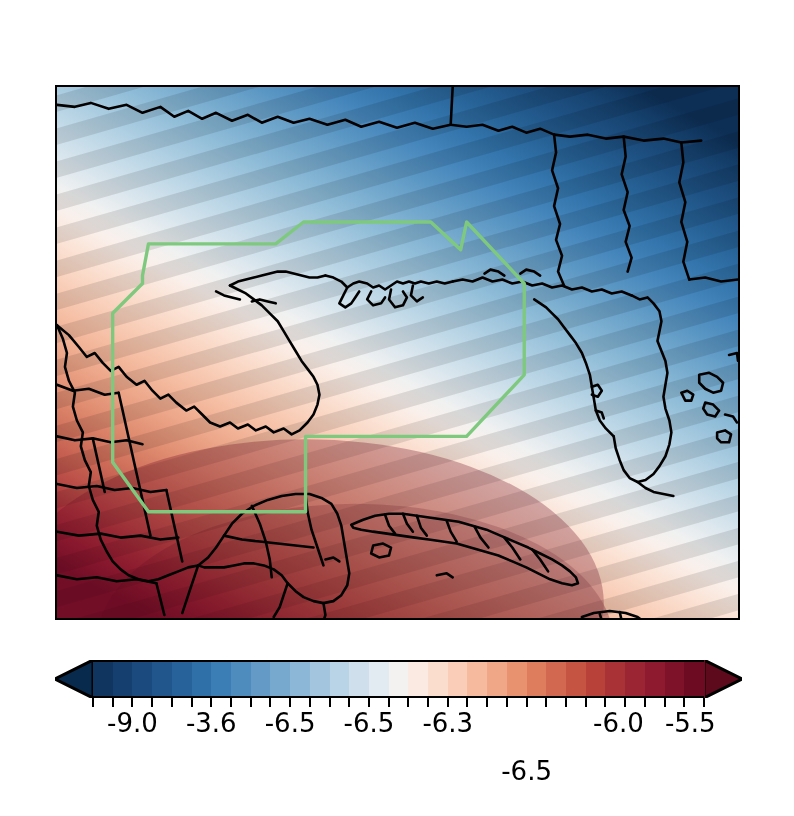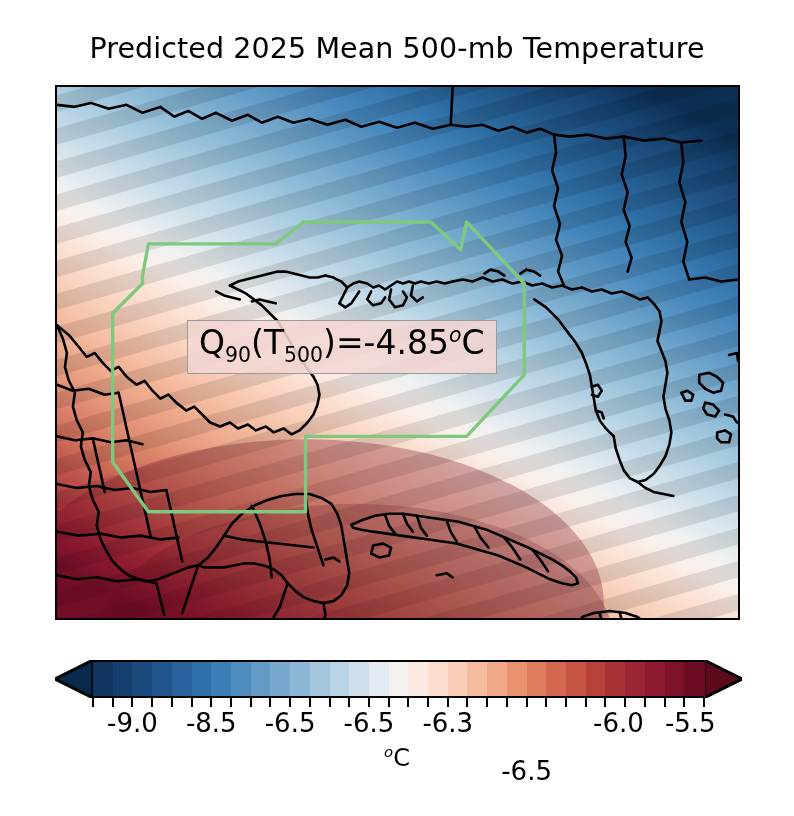--- a/index.html
+++ b/index.html
@@ -53,21 +53,20 @@
     background:rgba(244,214,210,.88);
     border:1.3px solid #9a9a9a;
     font-size:33px;color:#000;line-height:1.04;white-space:nowrap;
   }
 </style>
 </head>
 <body>
 
 <div id="root">
 
-  <div class="title">Predicted 2025 Mean 500-mb Temperature</div>
 
   <div class="map-frame">
     <svg class="map-inner" viewBox="0 0 685 535" preserveAspectRatio="none">
       <defs>
         <clipPath id="mapclip">
             <rect x="0" y="0" width="685" height="535"></rect>
           </clipPath>
         <linearGradient id="tgrad" x1="0.86" y1="0" x2="0.14" y2="1">
           <stop offset="0.000" stop-color="#0d2f55"></stop>
           <stop offset="0.045" stop-color="#16426f"></stop>
@@ -264,23 +263,20 @@
           <path d="M0,492 L20,496 L40,494 L60,498 L80,496 L100,500"></path>
           <path d="M100,500 L104,516 L108,532"></path>
           <path d="M36,354 L40,372 L44,390 L48,408"></path>
         </g>
 
         <polyline points="86,190 86,198 56,228 56,378 92,428 250,428 250,352 412,352 470,290
                   470,198 412,136 406,164 376,136 248,136 220,158 92,158 86,190" fill="none" stroke="#7fc97f" stroke-width="3.4" stroke-linejoin="round" stroke-linecap="round"></polyline>
       </g>
     </svg>
 
-    <div class="annot" style="left:130px;top:233px;">
-      <span>Q</span><span class="sub">90</span><span>(</span><span>T</span><span class="sub">500</span><span>)</span><span>=-4.85</span><span class="sup">o</span><span>C</span>
-    </div>
   </div>
 
   <div class="cbar-wrap">
     <svg class="cbar-arrow" style="left:55px;" viewBox="0 0 38 38">
       <polygon points="38,0 38,38 0,19" fill="#082b4d" stroke="#000" stroke-width="3" stroke-linejoin="round"></polygon>
     </svg>
     <svg class="cbar-arrow" style="left:704px;" viewBox="0 0 38 38">
       <polygon points="0,0 0,38 38,19" fill="#5d0a1d" stroke="#000" stroke-width="3" stroke-linejoin="round"></polygon>
     </svg>
 
@@ -347,25 +343,24 @@
         <div class="tick" style="left: 584.742px;"></div>
         <div class="tick" style="left: 604.452px;"></div>
         <div class="tick" style="left: 624.161px;"></div>
         <div class="tick" style="left: 643.871px;"></div>
         <div class="tick" style="left: 663.581px;"></div>
         <div class="tick" style="left: 683.29px;"></div>
         <div class="tick" style="left: 703px;"></div>
       </div>
     <div id="cbar-labels">
         <div class="tlabel" style="left: 132.419px;">-9.0</div>
-        <div class="tlabel" style="left: 211.258px;">-8.5</div>
+        <div class="tlabel" style="left: 211.258px;">-3.6</div>
         <div class="tlabel" style="left: 290.097px;">-6.5</div>
         <div class="tlabel" style="left: 368.935px;">-6.5</div>
         <div class="tlabel" style="left: 447.774px;">-6.3</div>
         <div class="tlabel" style="left: 526.613px; margin-top: 48px;">-6.5</div>
         <div class="tlabel" style="left: 605.452px; margin-left: 13px;">-6.0</div>
         <div class="tlabel" style="left: 684.29px; margin-left: 6px;">-5.5</div>
       </div>
 
-    <div class="cbar-axlabel"><span class="sup">o</span><span>C</span></div>
   </div>
 
 </div>
 
 </body></html>

